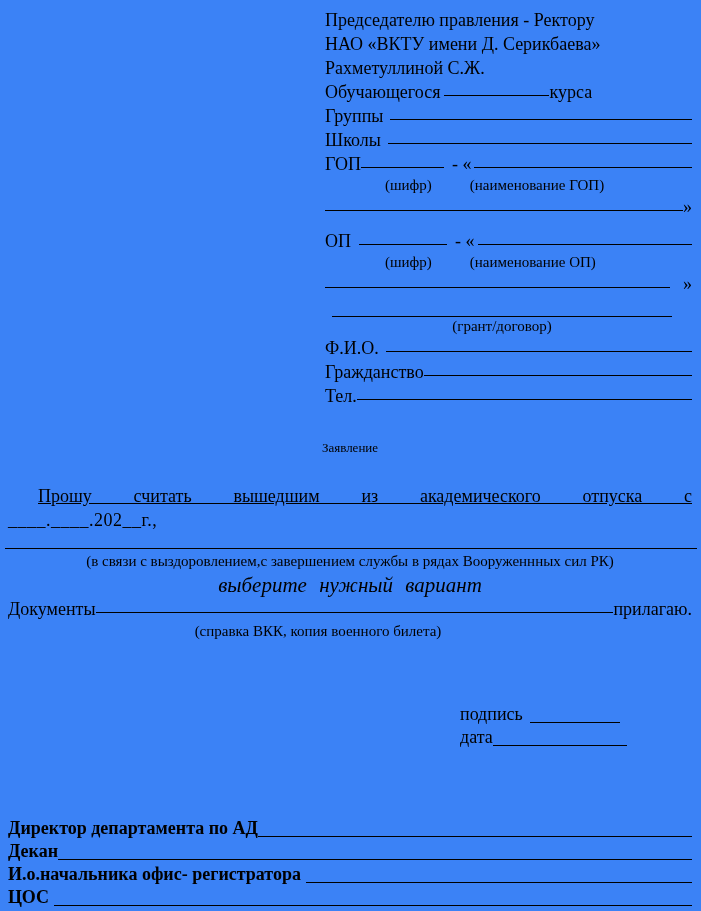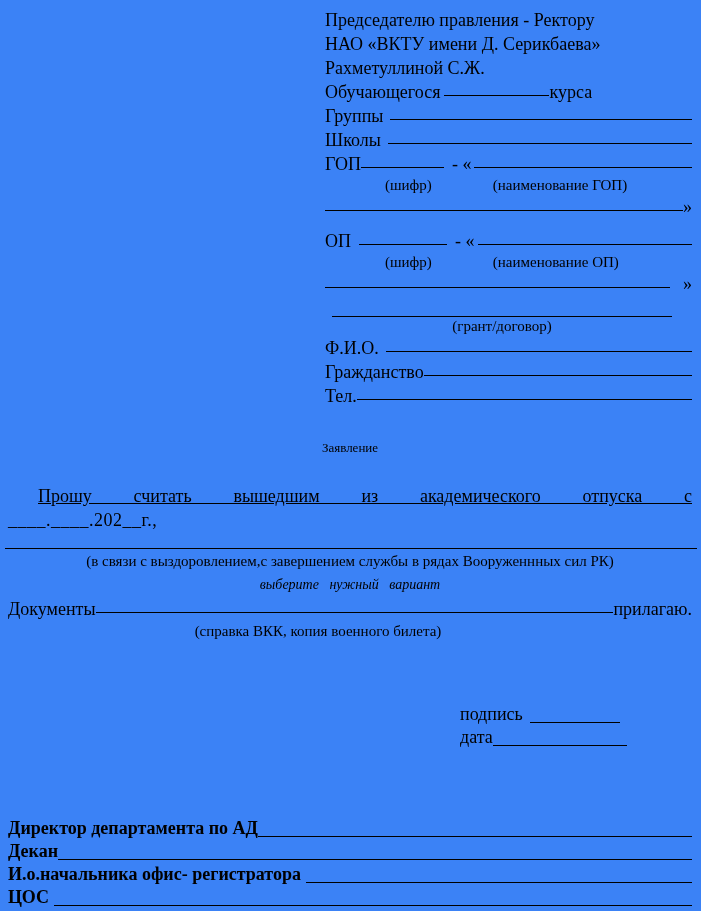--- a/index.html
+++ b/index.html
@@ -16,37 +16,37 @@
   .w83 { width:83px; }
   .w88 { width:88px; margin-left:8px; }
   .w90 { width:90px; margin-left:7px; }
   .w134 { width:134px; }
   .sp { margin-right:7px; }
   .topblock { margin-left:317px; width:367px; }
   .tline { line-height:24px; }
   .dash { margin:0 3px 0 8px; white-space:pre; }
   .caps { display:flex; line-height:19px; font-size:15px; }
   .cap-cipher { margin-left:60px; }
-  .cap-name { margin-left:61px; }
+  .cap-name { margin-left:38px; }
   .spacer10 { height:10px; }
   .spacer6 { height:6px; }
   .quote-gap { margin-left:5px; }
   .cont-gap { margin-right:8px; }
   .grant-line { margin-left:7px; width:340px; height:14px; border-bottom:1px solid #000; }
   .grant-cap { margin-left:7px; width:340px; text-align:center; font-size:15px; line-height:19px; }
   .title { text-align:center; font-size:13px; line-height:24px; margin-top:28px; }
   .jline { margin-top:24px; height:24px; line-height:24px; overflow:hidden;
            text-align:justify; text-indent:30px;text-decoration:underline; }
   .jline::after { content:""; display:inline-block; width:100%; }
   .dateline { line-height:24px; letter-spacing:0.5px; }
   .longline { height:16px; border-bottom:1px solid #000; margin-left:-3px; margin-right:-5px; }
   .cap { font-size:15px; line-height:20px; }
   .center { text-align:center; }
   .reason-cap { margin-top:2px; }
-  .hint { font-size:14px; line-height:20px; margin-top:4px; text-align:center;
+  .hint { font-size:21px; line-height:20px; margin-top:4px; text-align:center;
           font-style:italic; word-spacing:7px; }
   .docrow { margin-top:2px; }
   .doccap { width:620px; text-align:center; }
   .sigblock { margin-left:452px; margin-top:62px; }
   .sigrow { display:flex; align-items:baseline; line-height:23px; }
   .approvals { margin-top:68px;font-weight:bold; }
   .arow { display:flex; align-items:baseline; line-height:23px; }
   .sp5 { margin-right:5px; }
 </style>
 </head>

